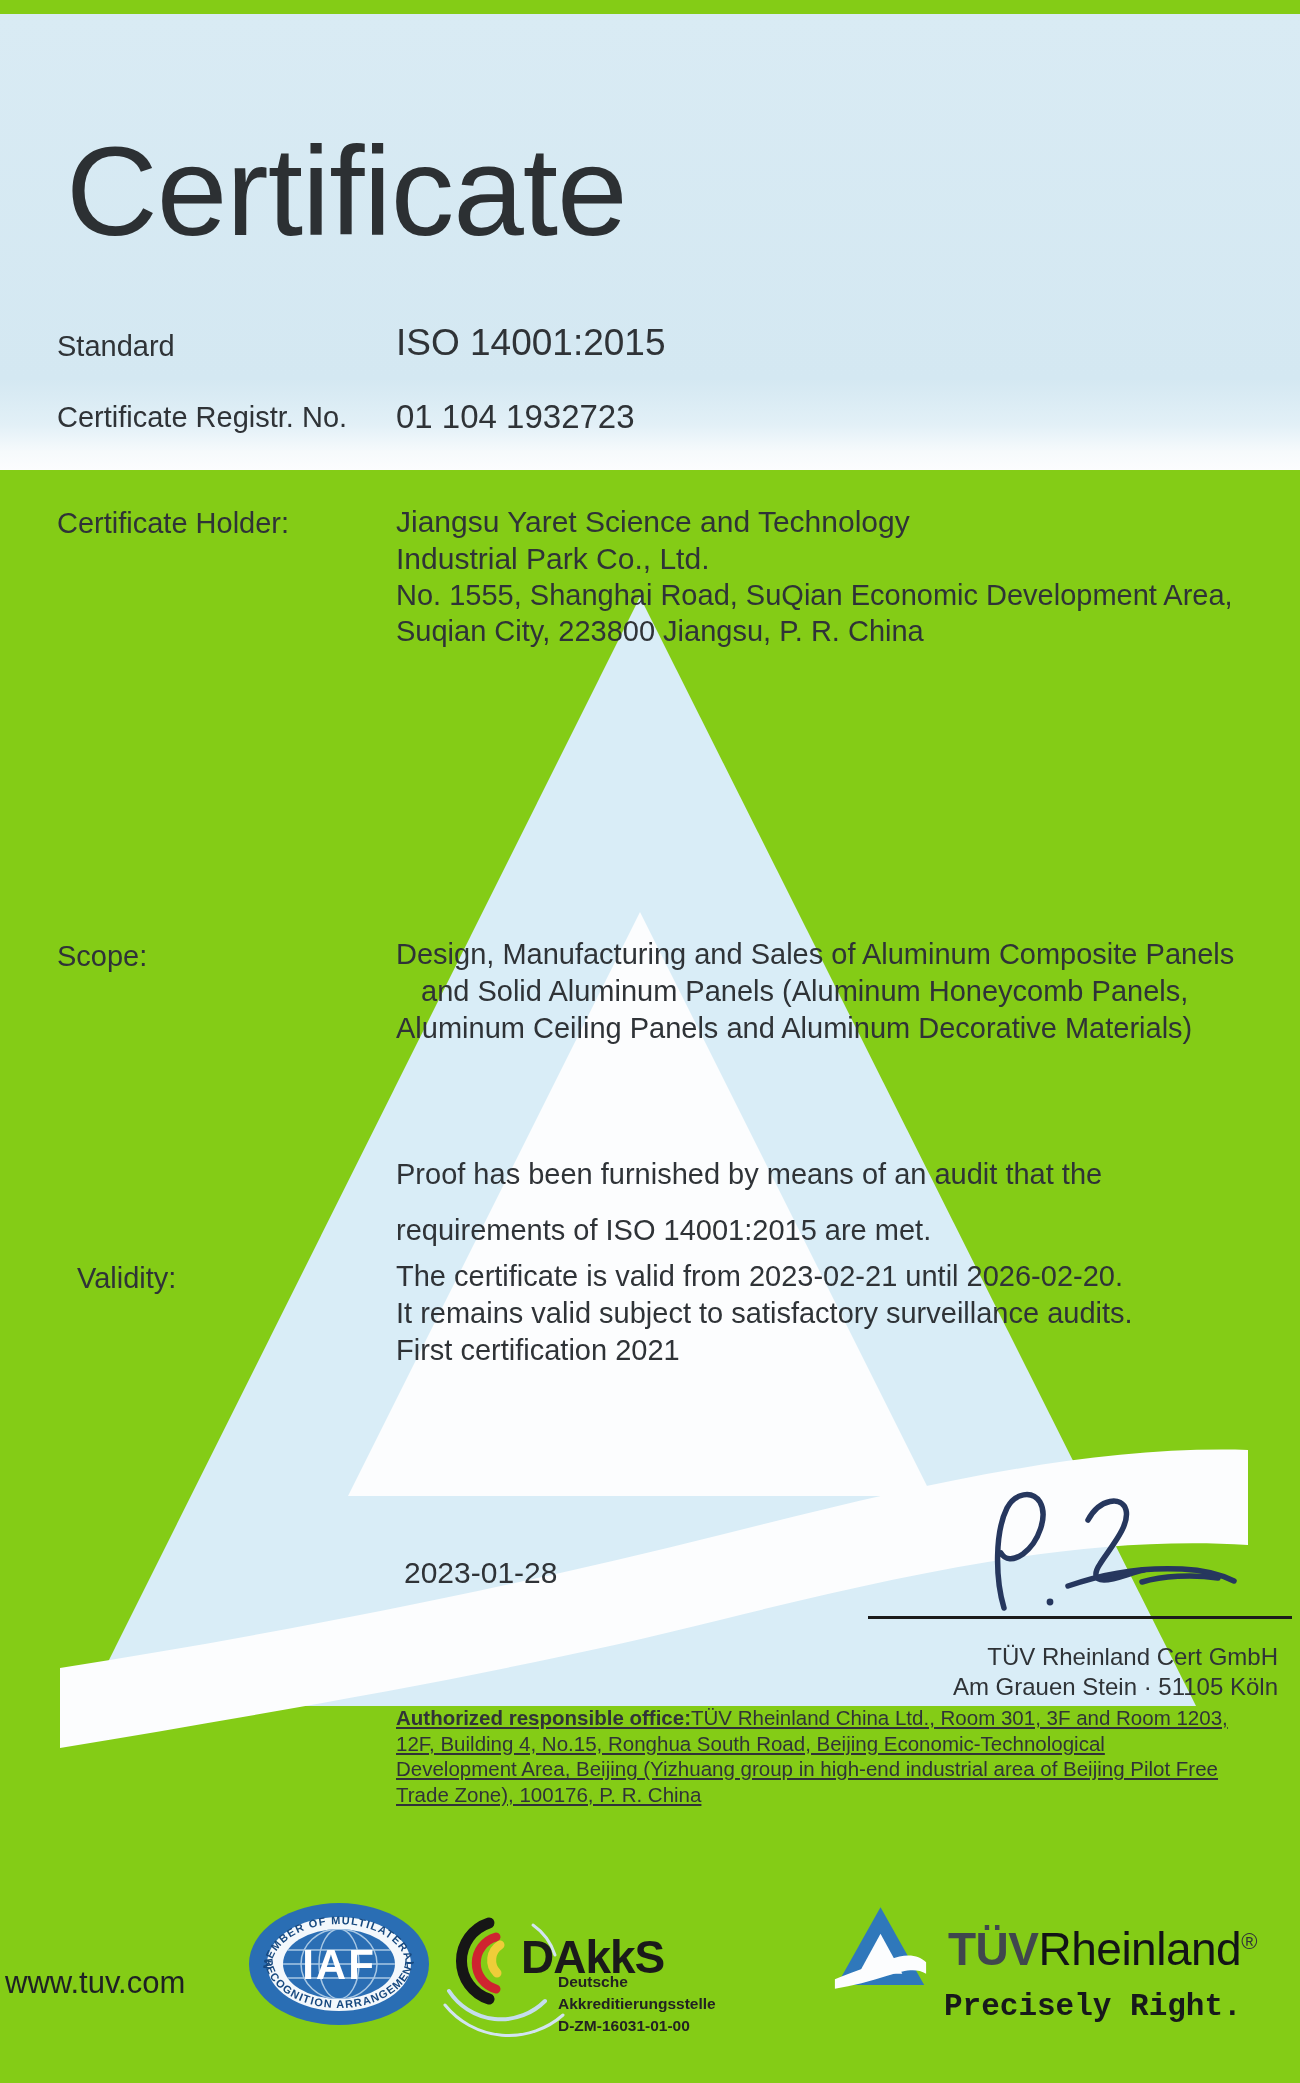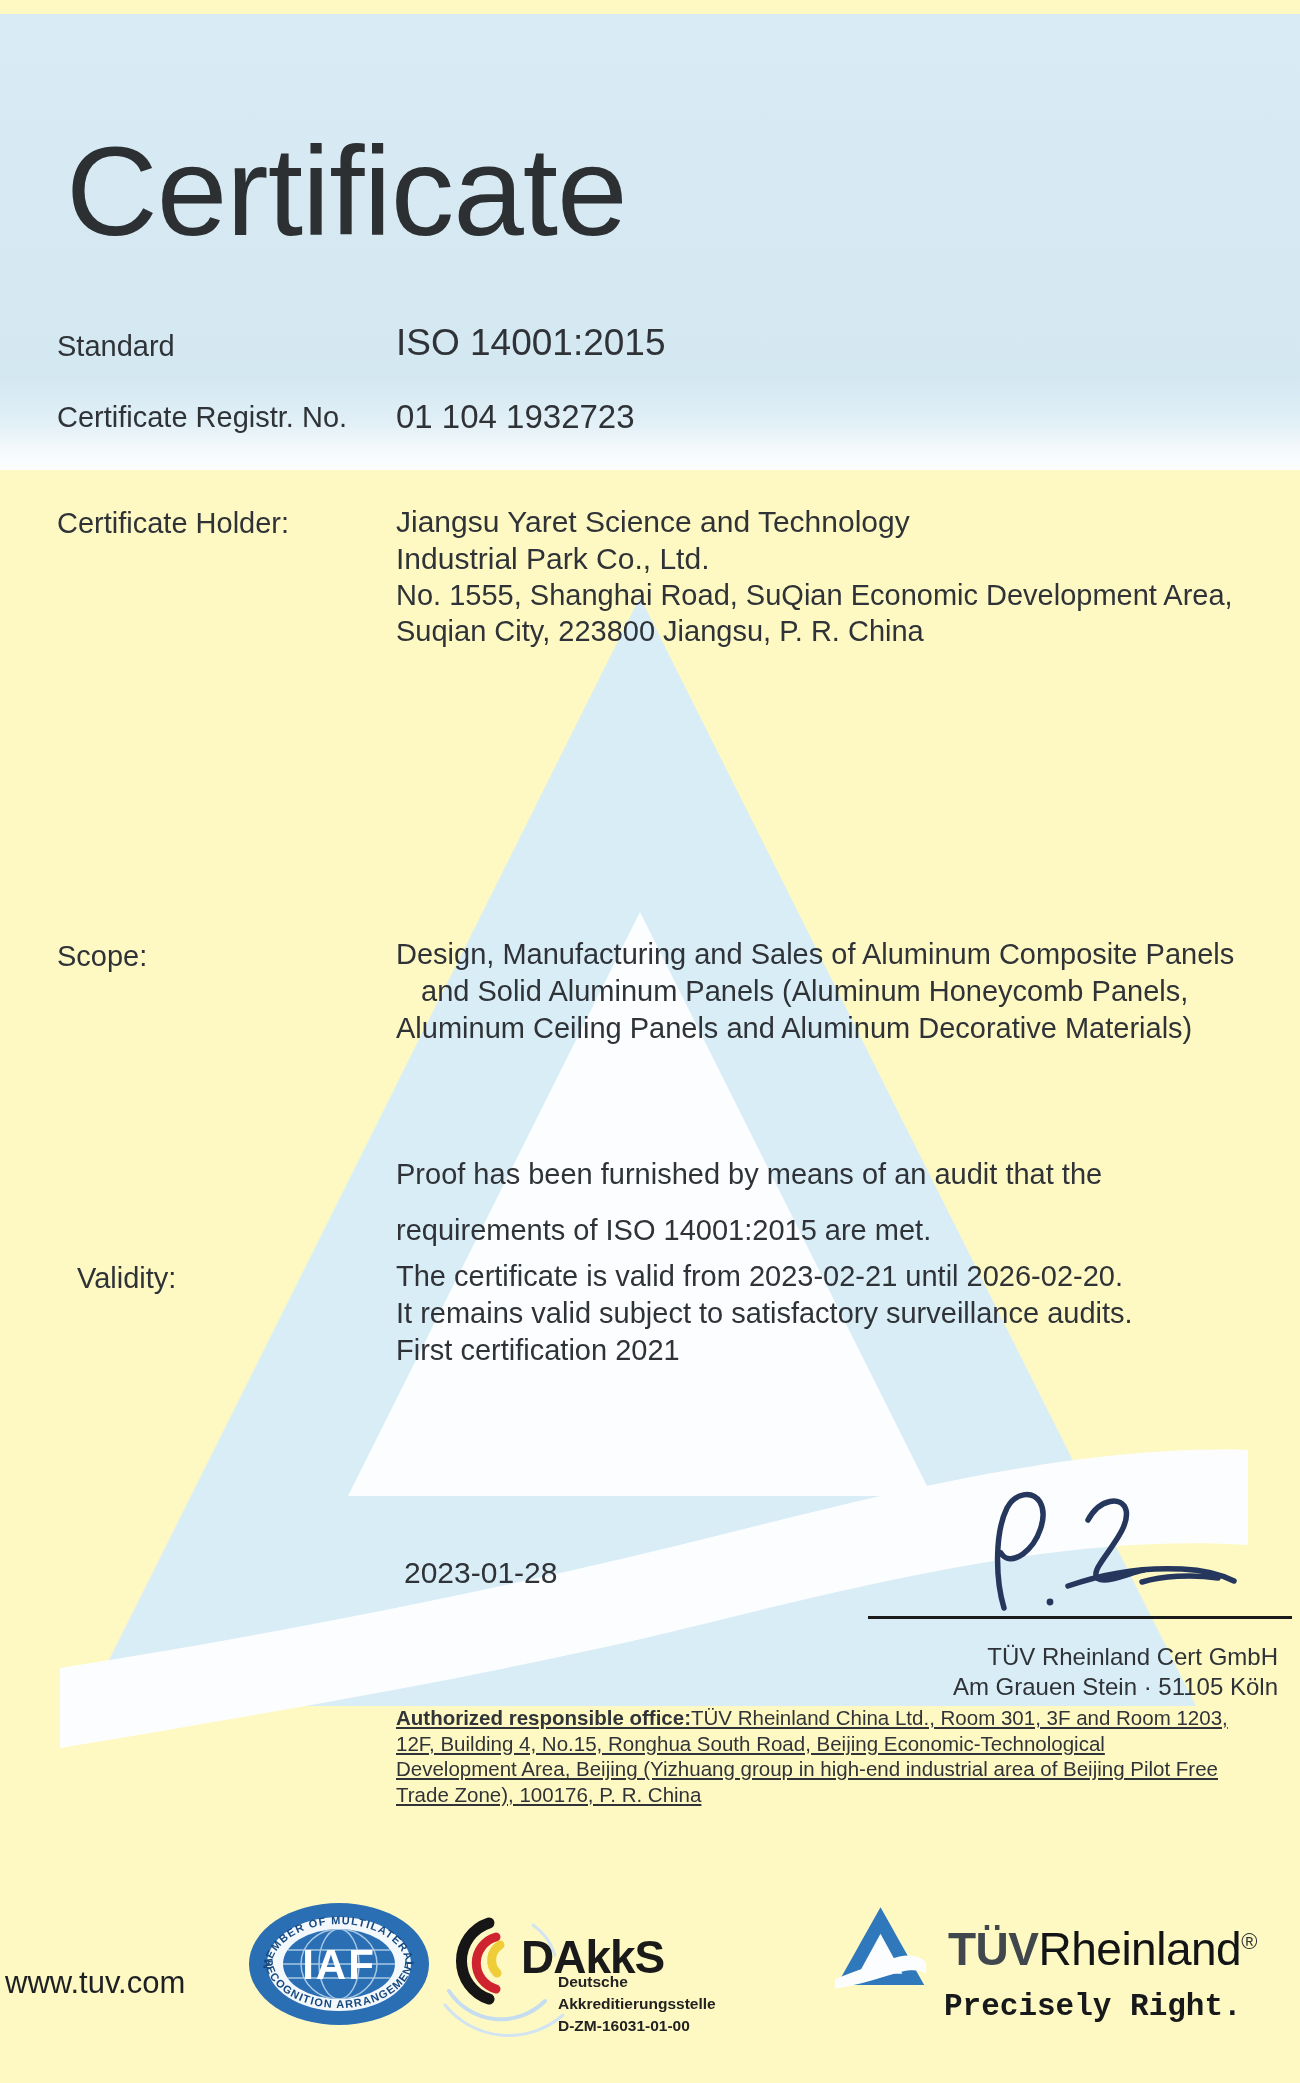--- a/index.html
+++ b/index.html
@@ -1,21 +1,21 @@
 <!DOCTYPE html>
 <html><head>
 <meta charset="utf-8">
 <style>
   html,body{margin:0;padding:0;}
   body{background:#e8e8e8;}
   #page{
     position:relative;
     width:1300px;height:2083px;
     margin:0 auto;
-    background:#fef9c3;
+    background:#84cc16;
     overflow:hidden;
     font-family:"Liberation Sans", sans-serif;
     color:#2f3337;
   }
   .abs{position:absolute;z-index:2;}
   .t{line-height:1.25;white-space:nowrap;}
   .b{font-weight:400;}
   #band{
     position:absolute;left:0;top:14px;width:1300px;height:456px;z-index:0;
     background:linear-gradient(180deg,#d9ebf4 0%,#d4e8f2 80%,#e2f0f7 90%,#f6fafc 96%,#fcfdfe 100%);

